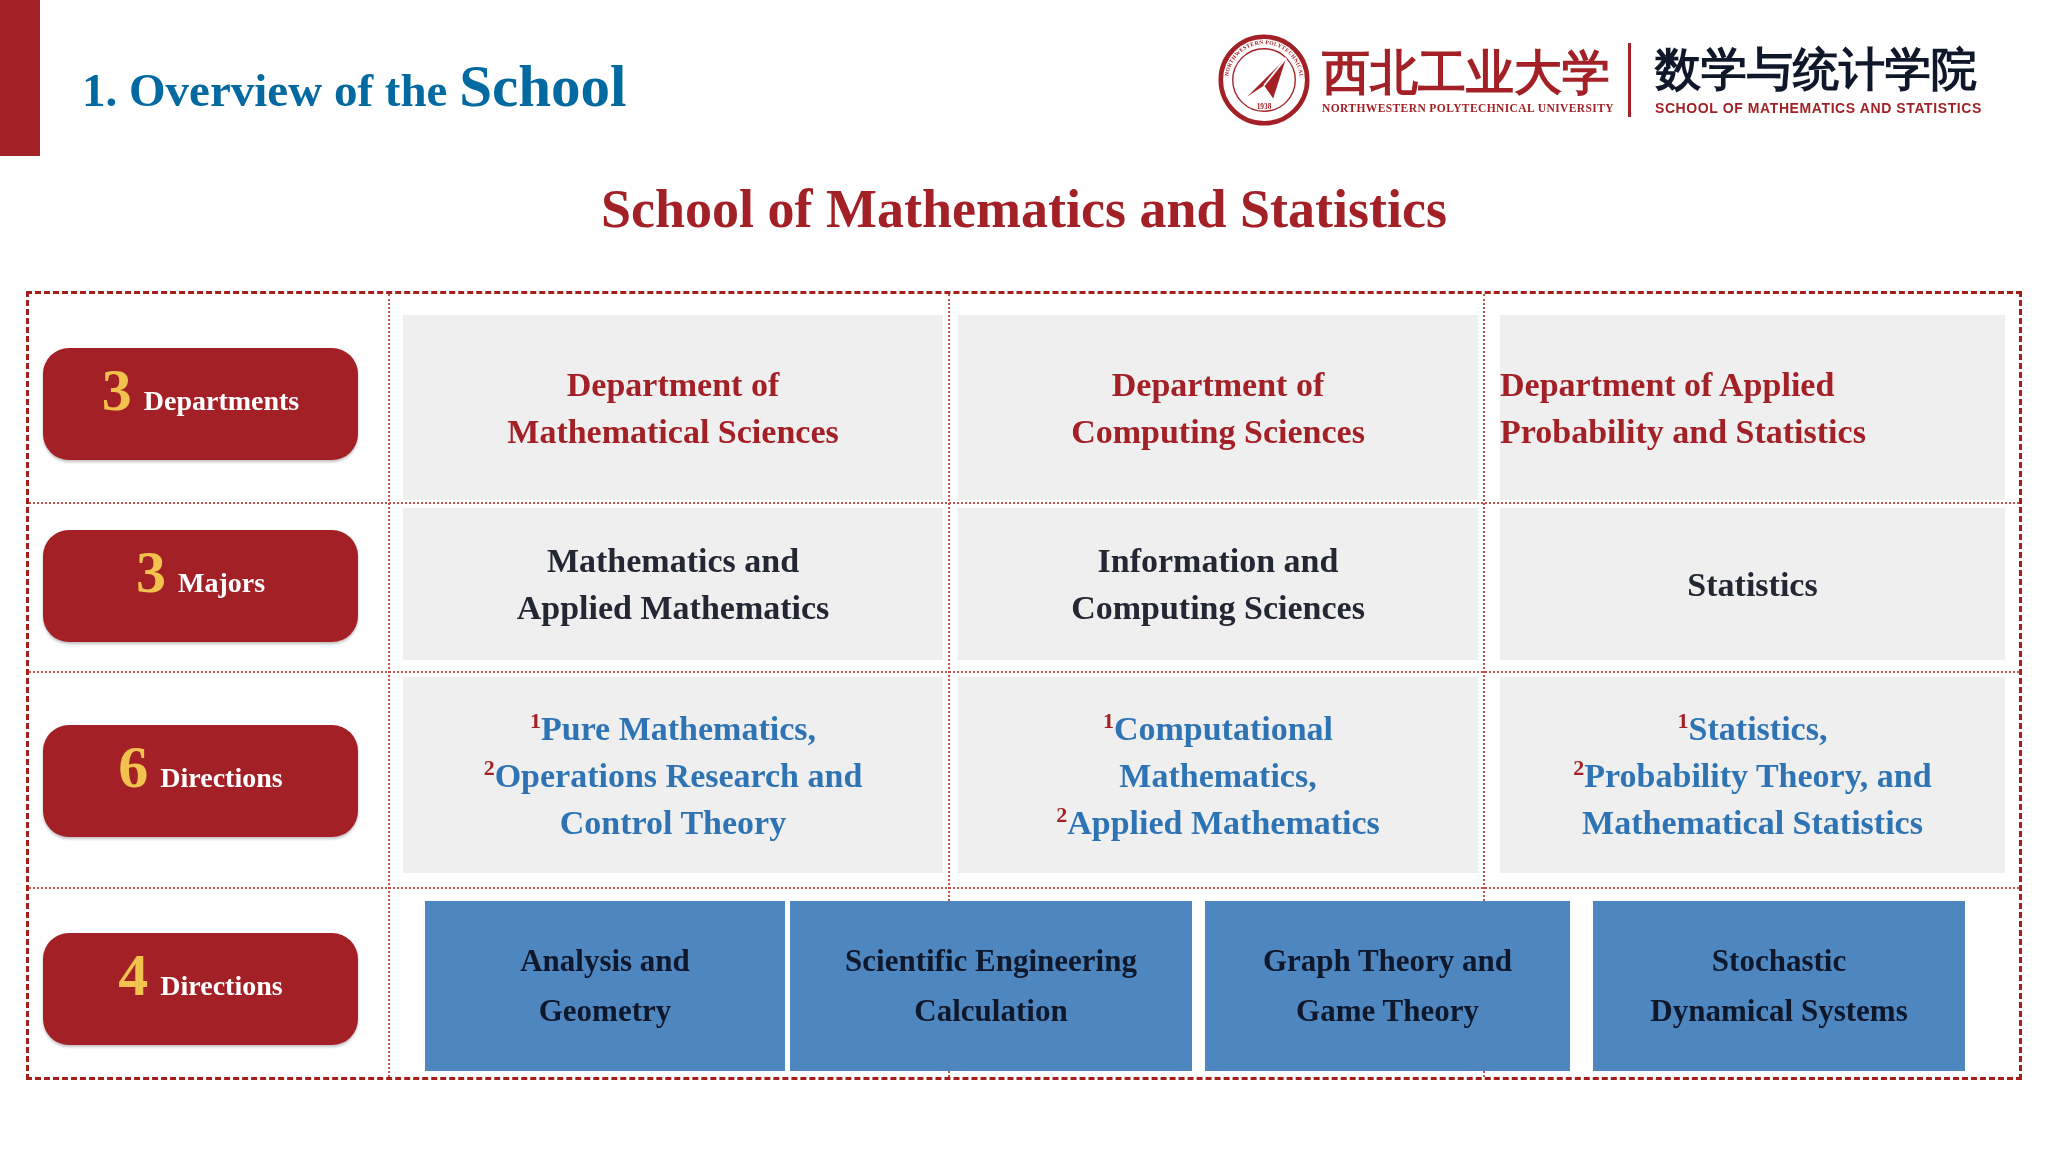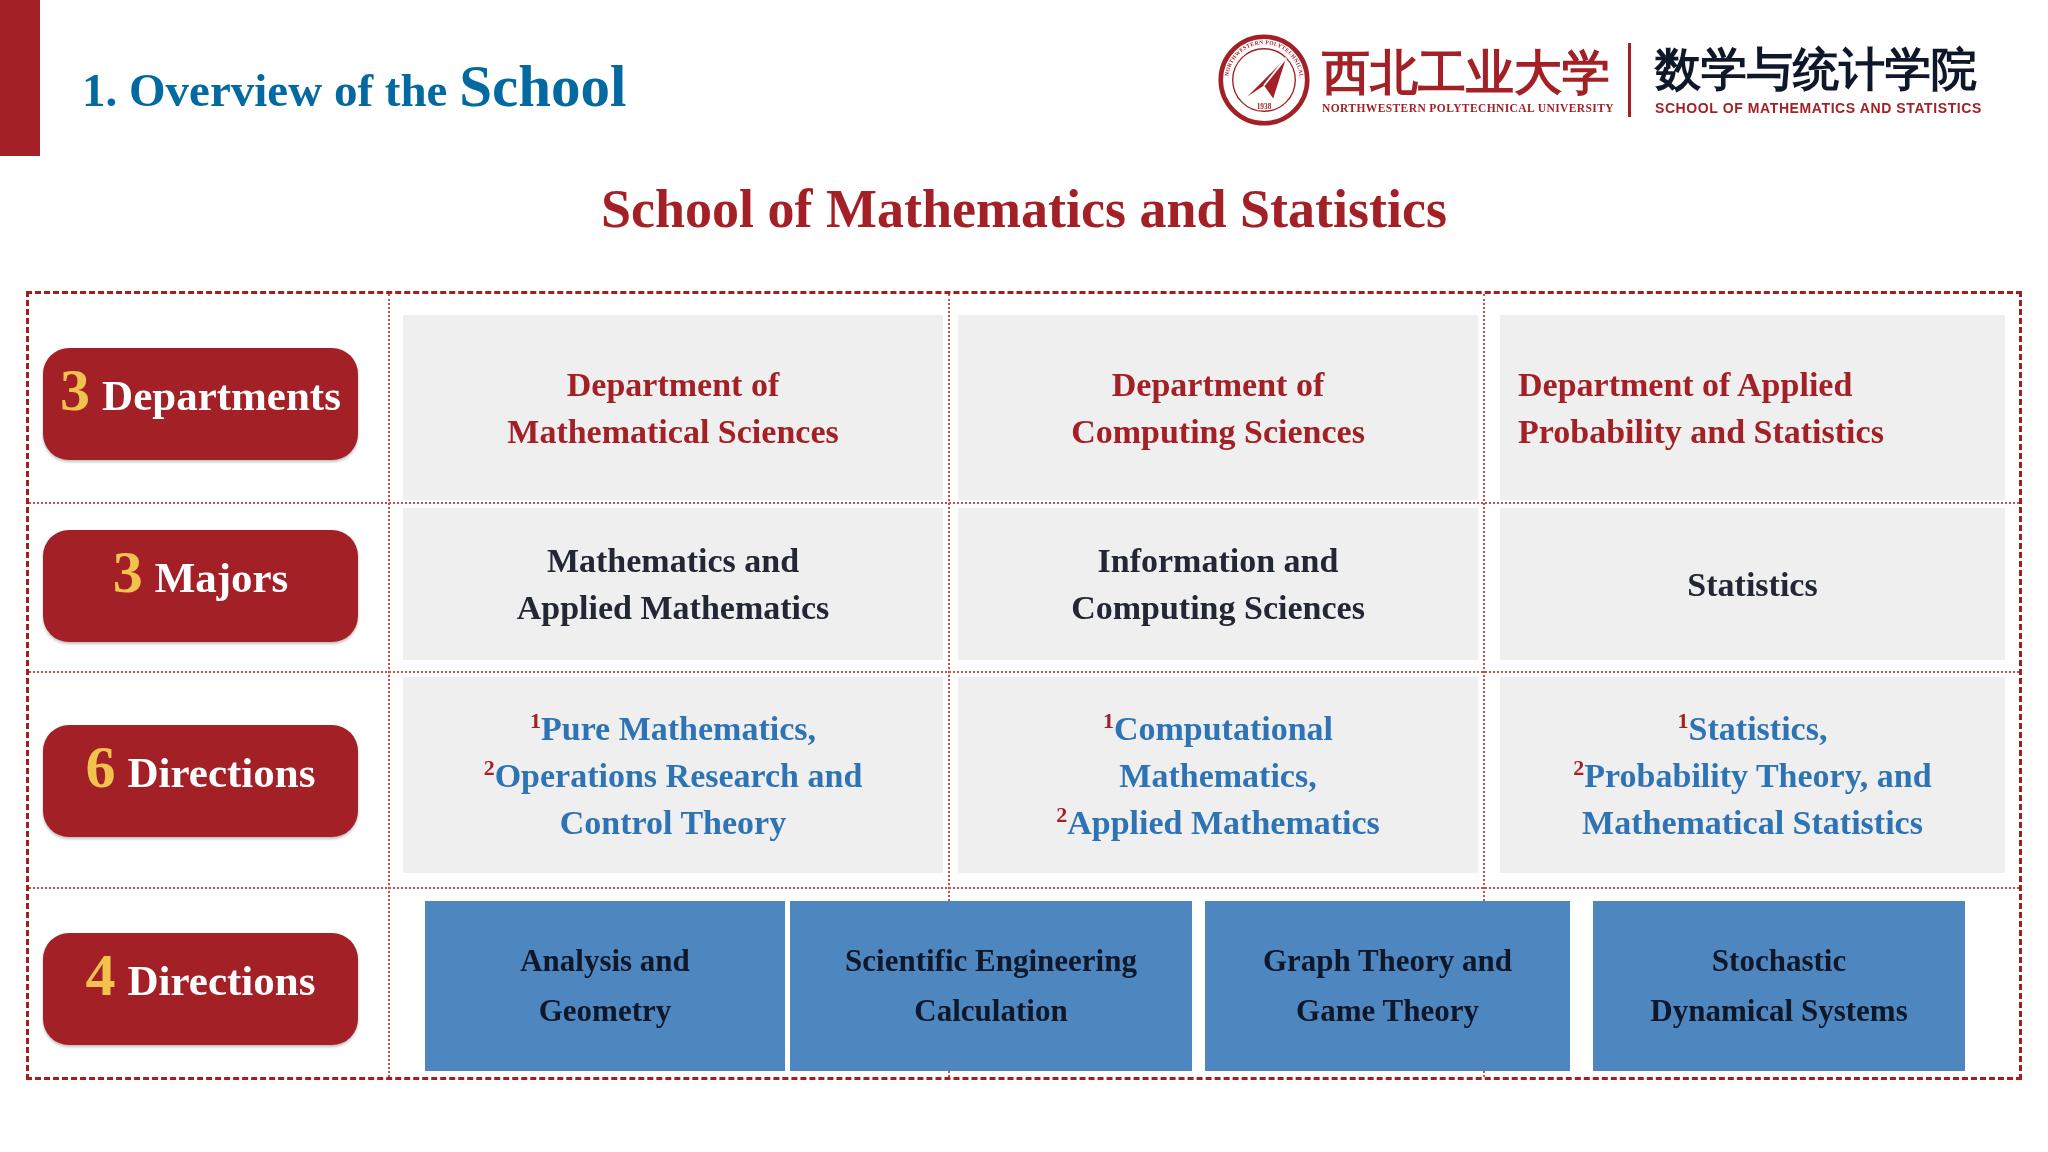--- a/index.html
+++ b/index.html
@@ -27,31 +27,31 @@
   .vline{position:absolute;top:0;bottom:0;width:0;border-left:2px dotted #c4524a;}
   .hline{position:absolute;left:0;right:0;height:0;border-top:2px dotted #c4524a;}
   
   .badge{
     position:absolute;left:14px;width:315px;height:112px;background:#a32126;border-radius:26px;
     display:flex;align-items:baseline;justify-content:center;column-gap:12px;
     box-shadow:0 2px 3px rgba(0,0,0,.25);
   }
   .badge-inner{display:flex;align-items:baseline;column-gap:12px;transform:translateY(12px);}
   .badge .num{color:#f2c24e;font-size:60px;font-weight:bold;line-height:1;}
-  .badge .lbl{color:#ffffff;font-size:43px;font-weight:bold;line-height:1;}
+  .badge .lbl{color:#ffffff;font-size:28px;font-weight:bold;line-height:1;}
   
   .cell{
     position:absolute;background:#efefef;display:flex;flex-direction:column;
     align-items:center;justify-content:center;text-align:left;
     font-weight:bold;font-size:34px;line-height:47px;
   }
   .cell.red{color:#a32126;}
   .cell.dark{color:#232733;}
   .cell.blue{color:#2e74b5;}
-  .cell.left-align{align-items:flex-start;text-align:left;padding-left:18px;box-sizing:border-box;}
+  .cell.left-align{align-items:flex-start;text-align:left;box-sizing:border-box;}
   .cell .line{display:block;}
   .sup{font-size:22px;vertical-align:12px;color:#a32126;font-weight:bold;line-height:0;}
   
   .r1{top:21px;height:185px;}
   .r2{top:214px;height:152px;}
   .r3{top:383px;height:196px;}
   .c1{left:374px;width:540px;}
   .c2{left:929px;width:520px;}
   .c3{left:1471px;width:505px;}
   

